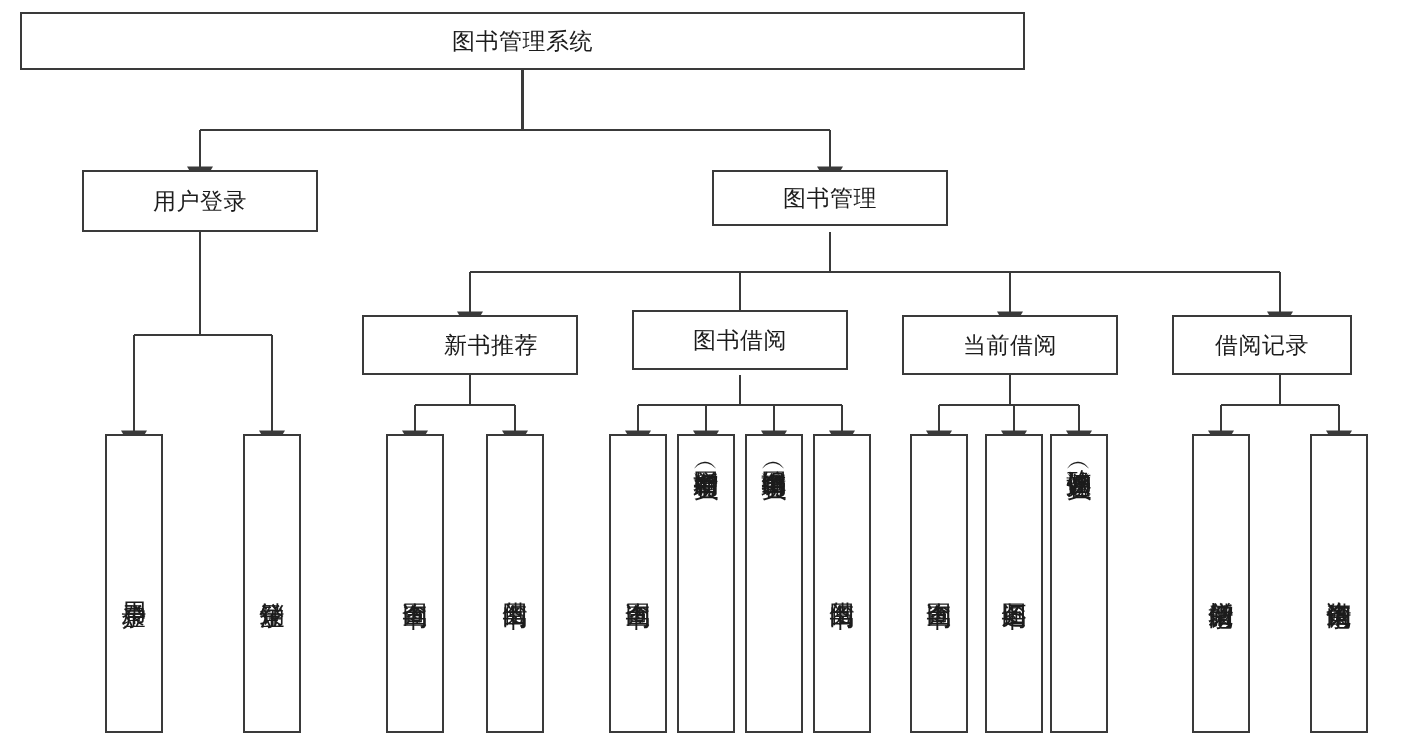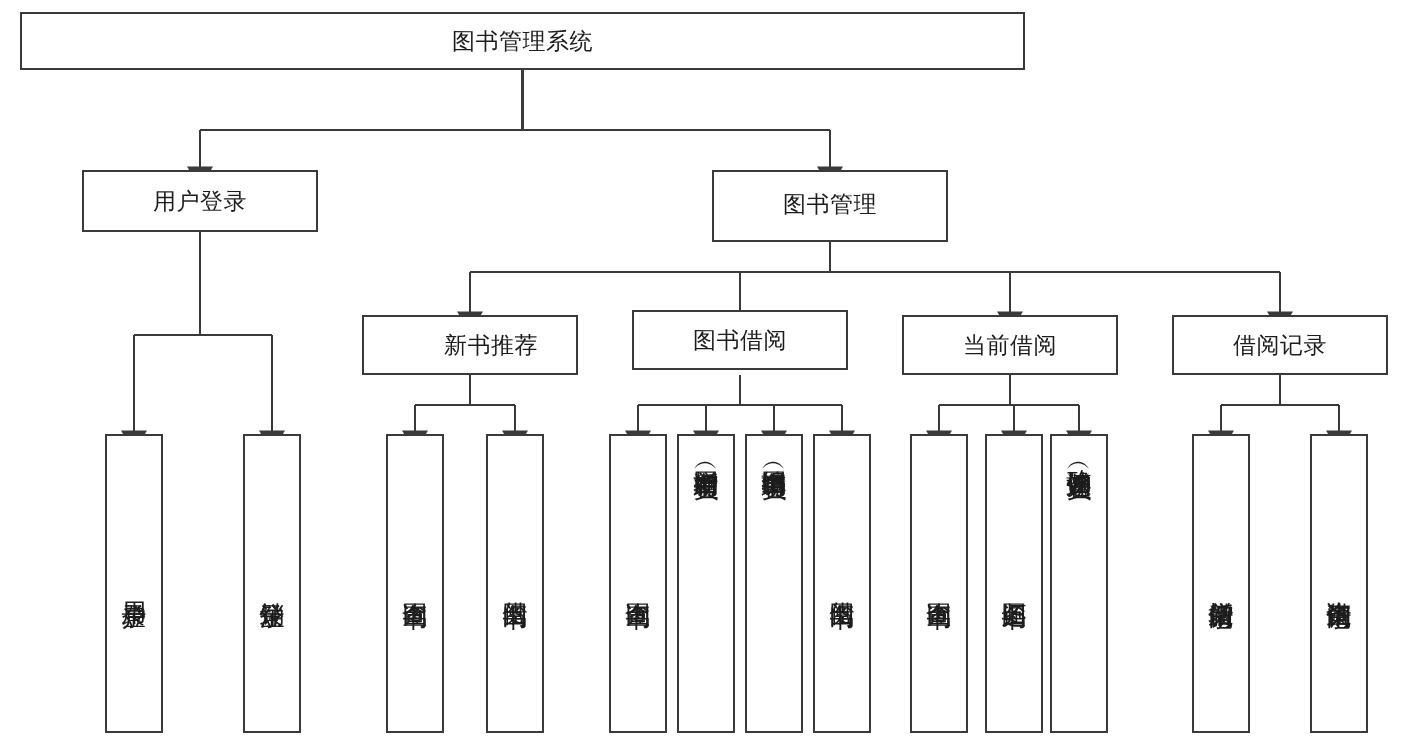--- a/index.html
+++ b/index.html
@@ -120,33 +120,33 @@
       </g>
   </svg>
 
   <div id="nodes-layer">
       <div class="node-box" style="left: 20px; top: 12px; width: 1005px; height: 58px; border-color: rgb(58, 58, 58);">
         <div class="node-label" style="color: rgb(28, 28, 28);">图书管理系统</div>
       </div>
       <div class="node-box" style="left: 82px; top: 170px; width: 236px; height: 62px; border-color: rgb(58, 58, 58);">
         <div class="node-label" style="color: rgb(28, 28, 28);">用户登录</div>
       </div>
-      <div class="node-box" style="left: 712px; top: 170px; width: 236px; height: 72px; border-color: rgb(58, 58, 58); font-family: Liberation Mono, monospace;">
+      <div class="node-box" style="left: 712px; top: 170px; width: 236px; height: 56px; border-color: rgb(58, 58, 58);">
         <div class="node-label" style="color: rgb(28, 28, 28);">图书管理</div>
       </div>
       <div class="node-box" style="left: 362px; top: 315px; width: 216px; height: 60px; border-color: rgb(58, 58, 58);">
         <div class="node-label" style="color: rgb(28, 28, 28); margin-left: 42px;">新书推荐</div>
       </div>
       <div class="node-box" style="left: 632px; top: 310px; width: 216px; height: 60px; border-color: rgb(58, 58, 58);">
         <div class="node-label" style="color: rgb(28, 28, 28);">图书借阅</div>
       </div>
       <div class="node-box" style="left: 902px; top: 315px; width: 216px; height: 60px; border-color: rgb(58, 58, 58);">
         <div class="node-label" style="color: rgb(28, 28, 28);">当前借阅</div>
       </div>
-      <div class="node-box" style="left: 1172px; top: 315px; width: 216px; height: 60px; border-color: rgb(58, 58, 58);">
+      <div class="node-box" style="left: 1172px; top: 315px; width: 180px; height: 60px; border-color: rgb(58, 58, 58);">
         <div class="node-label" style="color: rgb(28, 28, 28);">借阅记录</div>
       </div>
       <div class="node-box vertical centered" style="left: 105px; top: 434px; width: 58px; height: 299px; border-color: rgb(58, 58, 58);">
         <div class="node-label" style="color: rgb(28, 28, 28);">用户登录</div>
       </div>
       <div class="node-box vertical centered" style="left: 243px; top: 434px; width: 58px; height: 299px; border-color: rgb(58, 58, 58);">
         <div class="node-label" style="color: rgb(28, 28, 28);">注销登录</div>
       </div>
       <div class="node-box vertical centered" style="left: 386px; top: 434px; width: 58px; height: 299px; border-color: rgb(58, 58, 58);">
         <div class="node-label" style="color: rgb(28, 28, 28);">查询图书</div>

